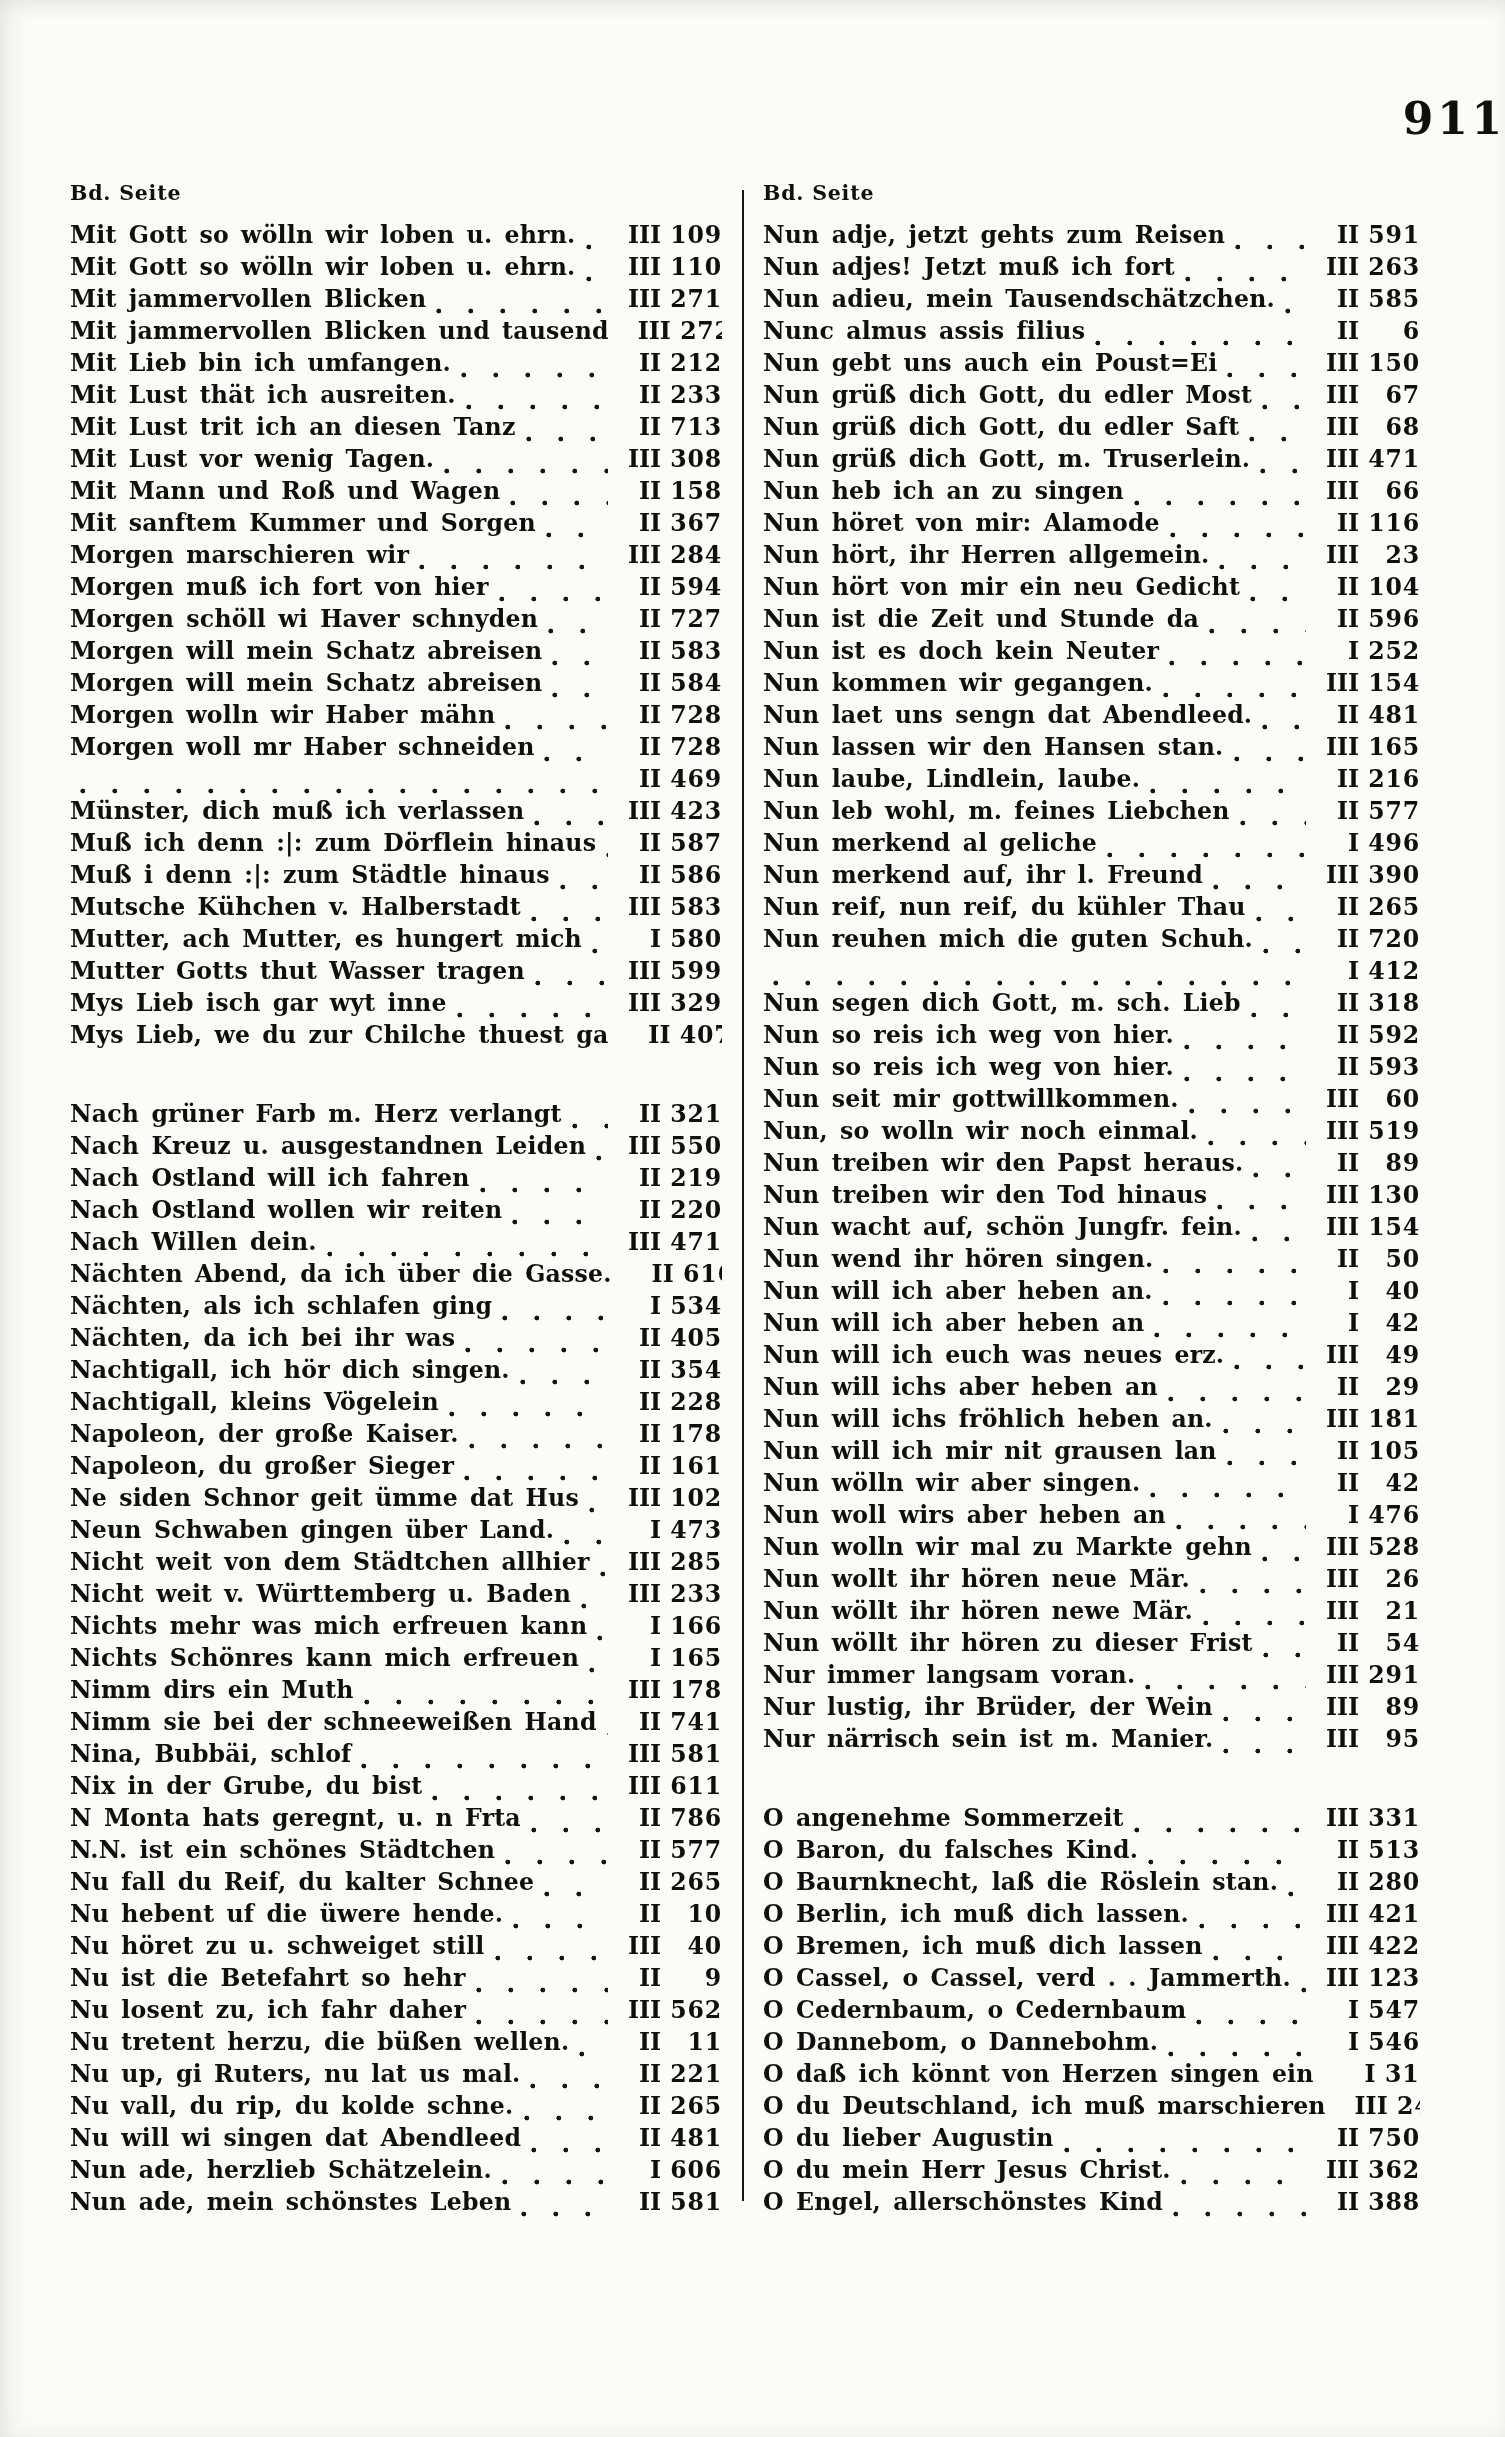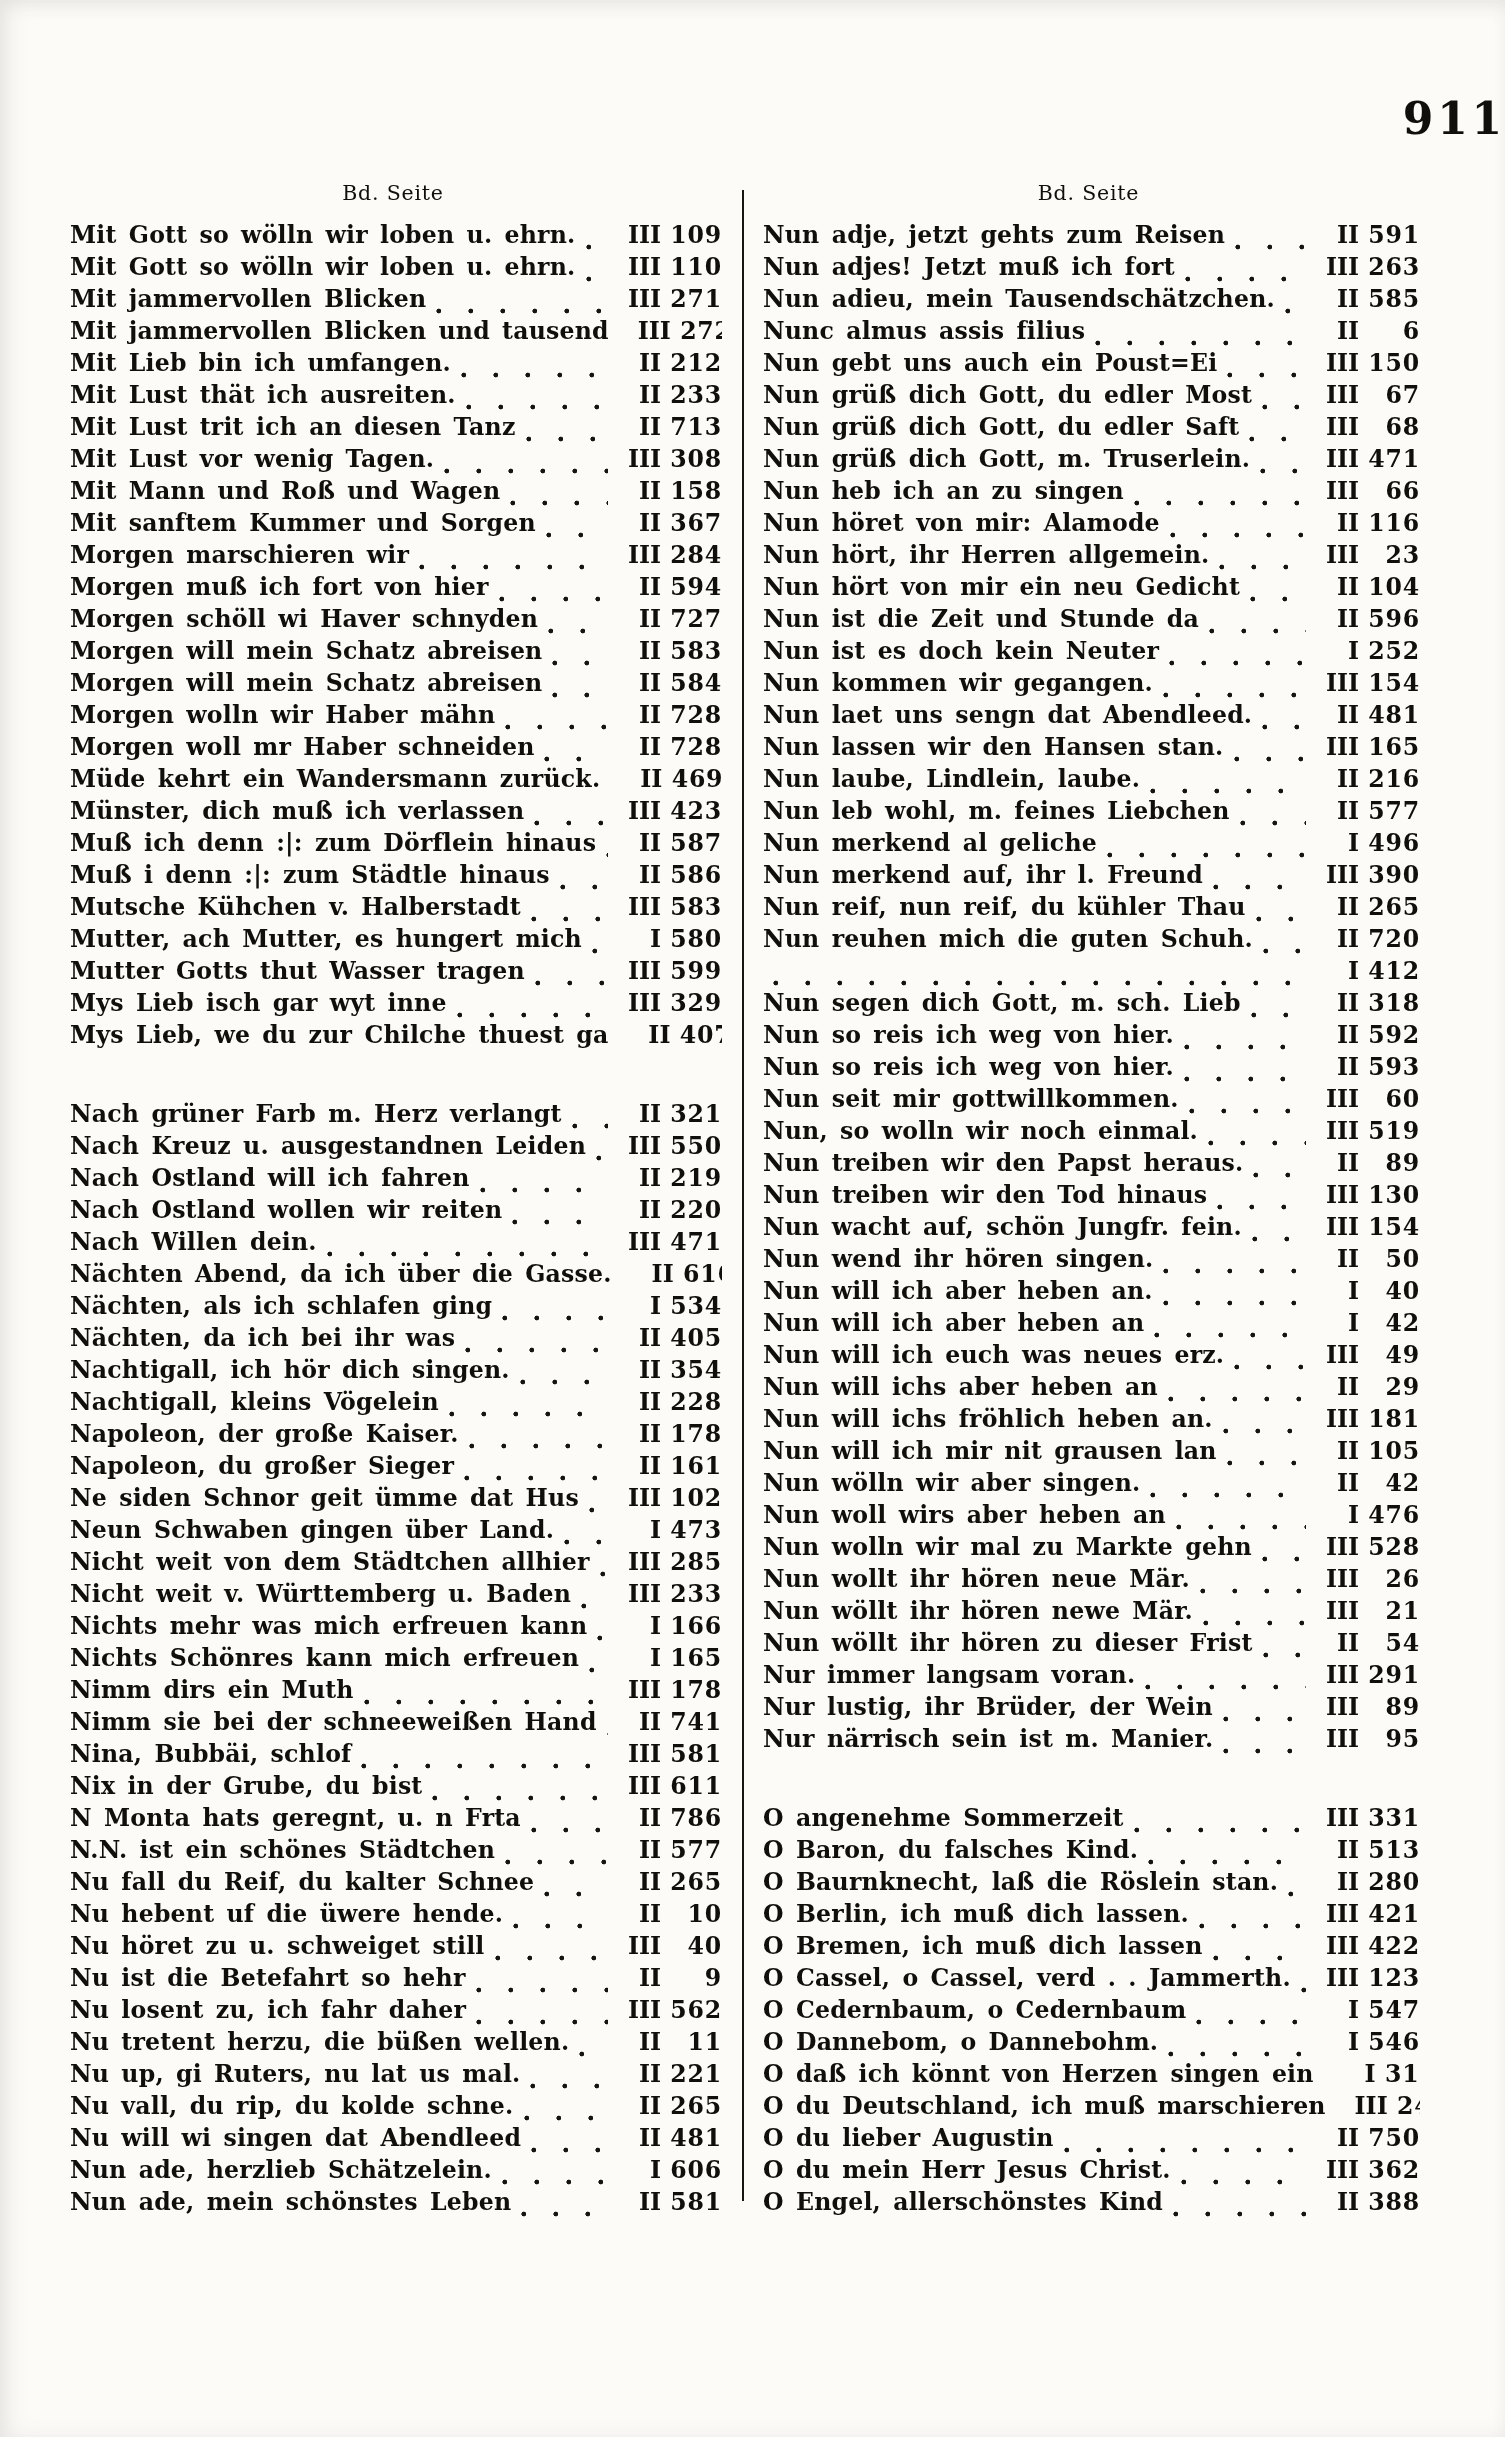--- a/index.html
+++ b/index.html
@@ -29,24 +29,24 @@
     font-weight: 700;
     letter-spacing: 3.8px;
   }
   .column {
     position: absolute;
     top: 181px;
   }
   .column.left  { left: 70px;  width: 652px; }
   .column.right { left: 763px; width: 657px; }
   .col-header {
-    text-align: center;
+    text-align: left;
     padding-right: 6px;
     font-size: 20.5px;
-    font-weight: 400;
+    font-weight: 700;
     height: 30px;
     letter-spacing: 0.8px;
   }
   .rows { width: 100%; margin-top: 10px; }
   .row {
     display: flex;
     align-items: baseline;
     height: 32px;
     font-size: 23.6px;
     white-space: nowrap;
@@ -193,21 +193,20 @@
           <span class="entry-vol">II</span>
           <span class="entry-pg">728</span>
         </div>
         <div class="row">
           <span class="entry-title">Morgen woll mr Haber schneiden</span>
           <span class="dot-leader"></span>
           <span class="entry-vol">II</span>
           <span class="entry-pg">728</span>
         </div>
         <div class="row">
-          <span class="entry-title">Müde kehrt ein Wandersmann zurück.</span>
           <span class="dot-leader"></span>
           <span class="entry-vol">II</span>
           <span class="entry-pg">469</span>
         </div>
         <div class="row">
           <span class="entry-title">Münster, dich muß ich verlassen</span>
           <span class="dot-leader"></span>
           <span class="entry-vol">III</span>
           <span class="entry-pg">423</span>
         </div>

